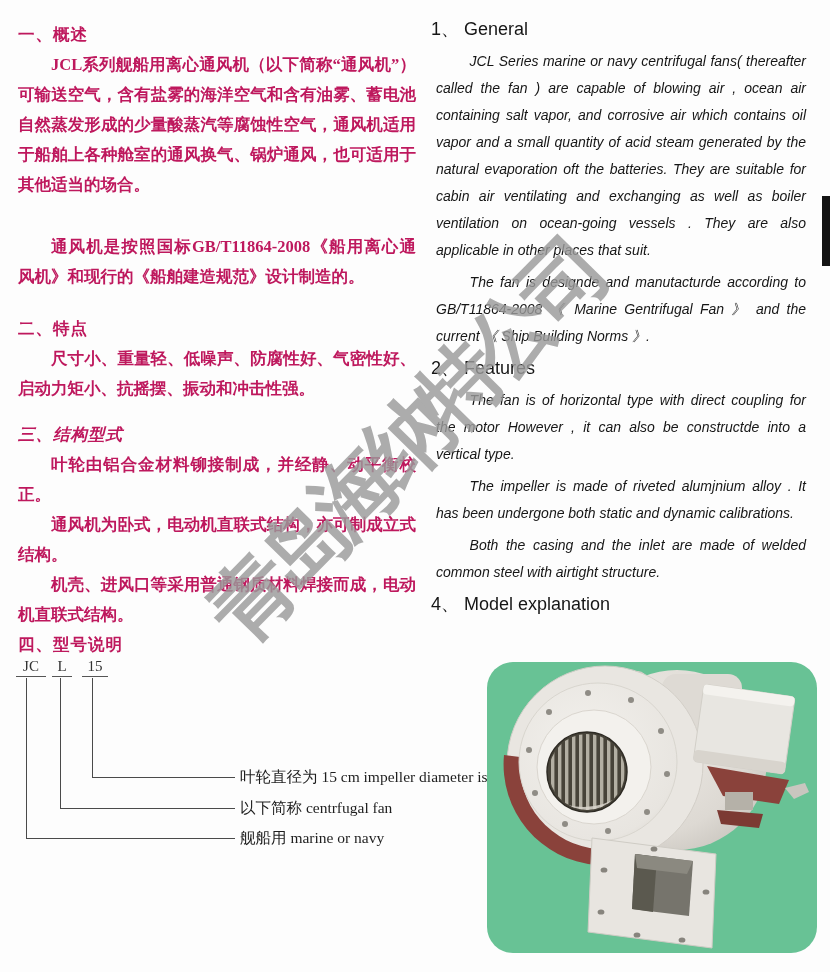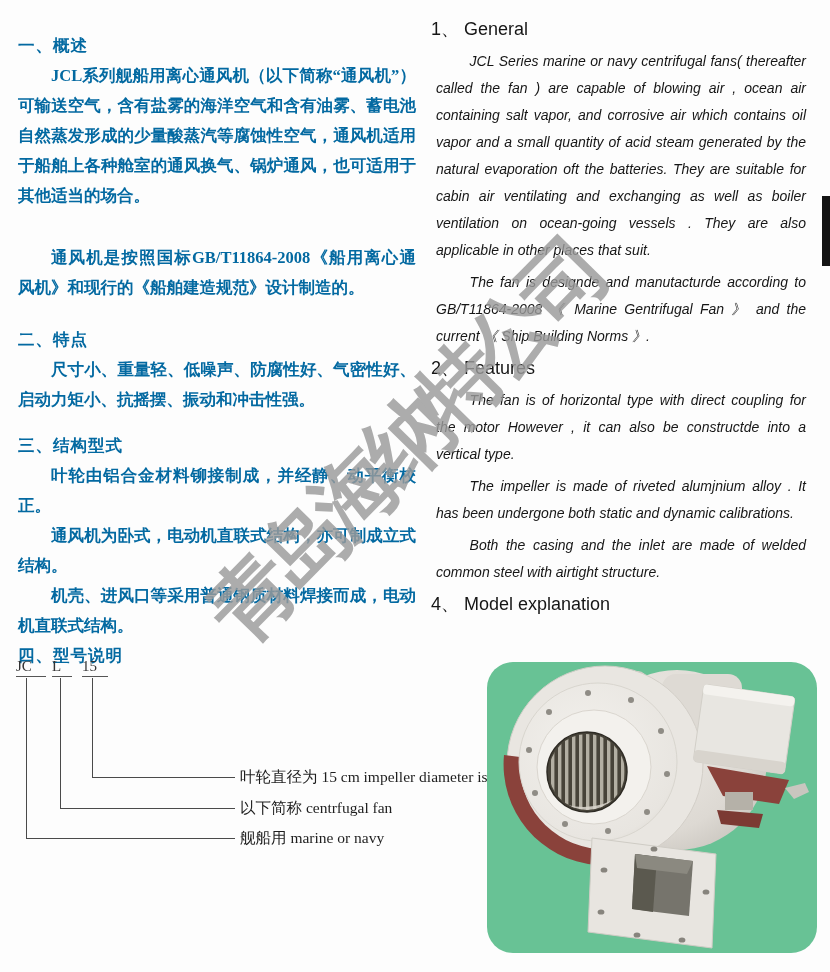--- a/index.html
+++ b/index.html
@@ -7,42 +7,42 @@
     width:830px;height:972px;position:relative;overflow:hidden;
     background:#fdfdfd;
     font-family:"Liberation Serif","DejaVu Serif",serif;
   }
   .page{position:absolute;inset:0;}
 
   
   .zh-col{
     position:absolute;left:18px;top:20px;width:398px;
     font-family:"Liberation Serif","DejaVu Serif",serif;
-    font-weight:700;color:#0369a1;
-    font-size:16.5px;line-height:30px;text-align:justify;margin-top:11px;
+    font-weight:700;color:#be185d;
+    font-size:16.5px;line-height:30px;text-align:justify;
   }
   .zh-h{font-size:16.5px;letter-spacing:1px;}
   .zh-p{margin:0;text-indent:2em;}
   .zh-gap-big{margin-top:32px;}
   .zh-gap-h{margin-top:22px;}
-  .zh-gap-h2{margin-top:16px;}
+  .zh-gap-h2{margin-top:16px;font-style:italic;}
 
   
   .en-col{
     position:absolute;left:431px;top:16px;width:380px;
     font-family:"Liberation Sans","DejaVu Sans",sans-serif;
     font-weight:400;color:#161616;
     font-size:14px;line-height:27px;text-align:justify;
   }
   .en-h{font-size:18px;}
   .en-p{margin:5px;text-indent:2.4em;font-style:italic;}
 
   
   .code{
-    position:absolute;height:20px;line-height:20px;text-align:left;
+    position:absolute;height:20px;line-height:20px;text-align:center;
     font-family:"Liberation Serif","DejaVu Serif",serif;font-size:15px;color:#333;
     border-bottom:1px solid #555;
   }
   .code-jc{left:16px;top:656px;width:30px;}
   .code-l{left:52px;top:656px;width:20px;}
   .code-15{left:82px;top:656px;width:26px;}
   .lead{
     position:absolute;
     border-left:1.5px solid #4a4a4a;border-bottom:1.5px solid #4a4a4a;
   }

